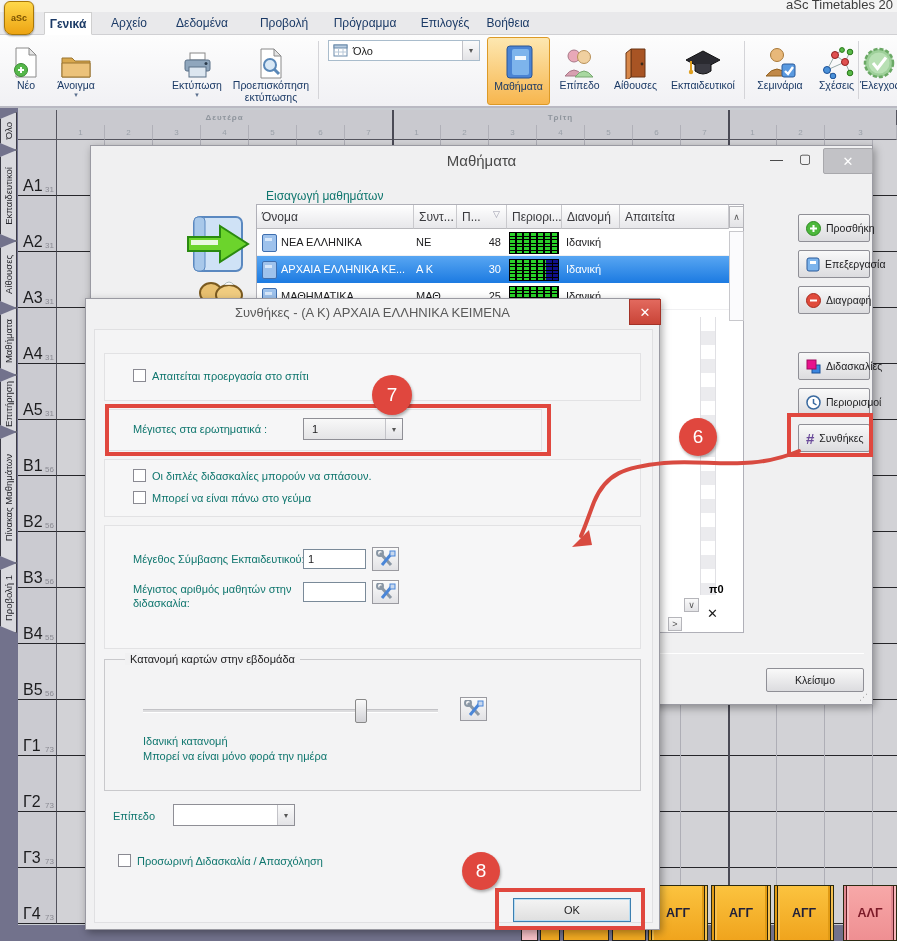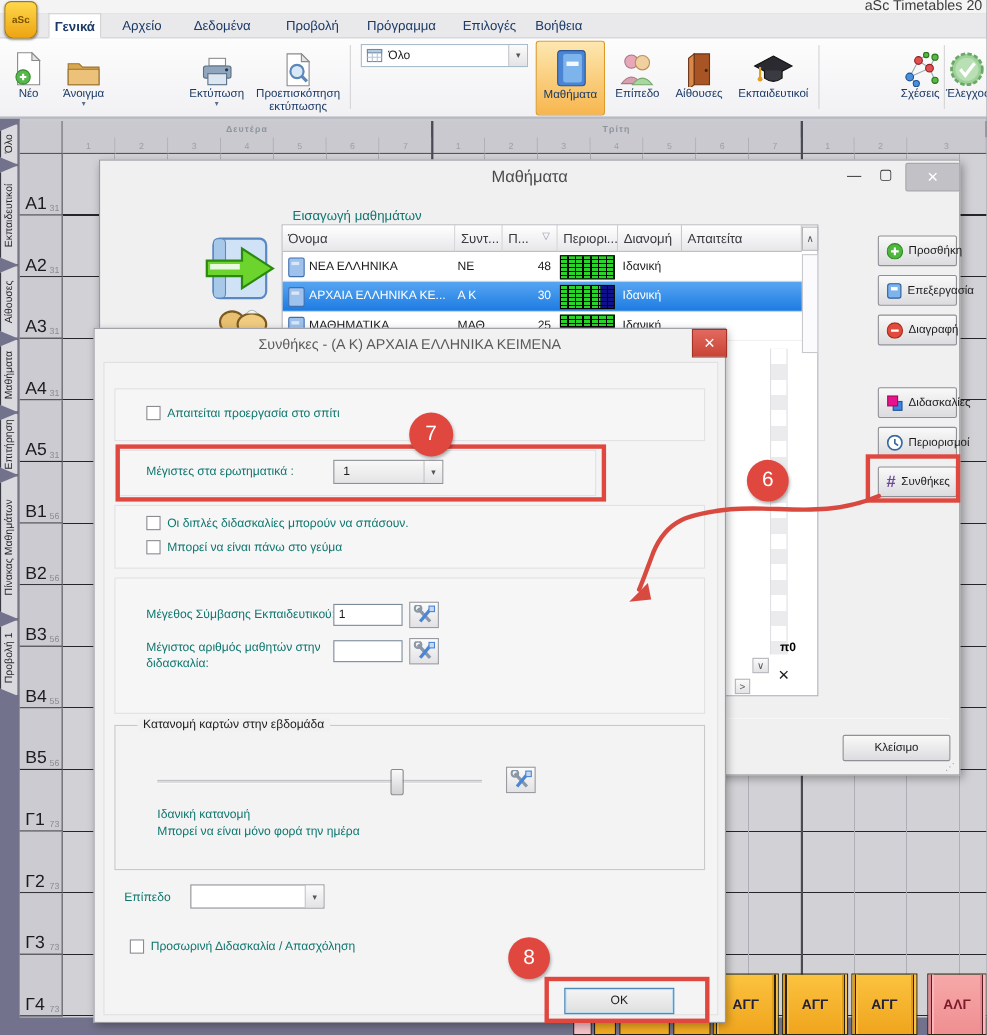--- a/index.html
+++ b/index.html
@@ -216,20 +216,31 @@
         <svg width="36" height="30" viewBox="0 0 36 30">
             <polygon points="18,2 35,11 18,20 1,11" fill="#2a2a30" stroke="#111"></polygon>
             <path d="M10 15 v7 q8 6 16 0 v-7" fill="#3a3a42" stroke="#111"></path>
             <path d="M6 12 v9" stroke="#e0a020" stroke-width="2"></path>
             <circle cx="6" cy="23" r="2.2" fill="#e0a020"></circle>
           </svg>
       </div>
       <div class="tlabel">Εκπαιδευτικοί</div>
     </div>
     <div class="abs tsep" style="left:744px;"></div>
+    <div class="abs titem" style="left:748px;width:64px;">
+      <div class="ticon">
+        <svg width="32" height="32" viewBox="0 0 32 32">
+            <circle cx="13" cy="8" r="6.5" fill="#e8b87a" stroke="#a87838"></circle>
+            <path d="M2 29 q11 -14 22 0 z" fill="#c08848" stroke="#906020"></path>
+            <rect x="18" y="17" width="13" height="13" rx="2" fill="#5a9ae0" stroke="#2a5a9a"></rect>
+            <path d="M21 24 l3 3 l5 -7" stroke="#fff" stroke-width="2.4" fill="none"></path>
+          </svg>
+      </div>
+      <div class="tlabel">Σεμινάρια</div>
+    </div>
     <div class="abs titem" style="left:813px;width:47px;">
       <div class="ticon">
         <svg width="34" height="32" viewBox="0 0 34 32">
             <path d="M7 23 L15 8 L25 15 L7 23 M25 15 L30 5 M25 15 L30 26 M7 23 L13 29 M15 8 L22 3" stroke="#9aa" fill="none"></path>
             <circle cx="15" cy="8" r="3.5" fill="#e05050" stroke="#902020"></circle>
             <circle cx="25" cy="15" r="3.5" fill="#e05050" stroke="#902020"></circle>
             <circle cx="7" cy="23" r="3.5" fill="#4a90d8" stroke="#1a5098"></circle>
             <circle cx="13" cy="29" r="2.8" fill="#4a90d8" stroke="#1a5098"></circle>
             <circle cx="30" cy="5" r="2.8" fill="#58b848" stroke="#287818"></circle>
             <circle cx="30" cy="26" r="2.8" fill="#58b848" stroke="#287818"></circle>
@@ -576,21 +587,21 @@
 
     <div class="abs lbl" style="left:27px;top:511px;">Επίπεδο</div>
     <div class="abs wcombo" style="left:87px;top:505px;width:122px;height:22px;background:#fff;">
       <span style="margin-left:6px;"></span>
       <span class="combobtn">▾</span>
     </div>
 
     <div class="abs cb" style="left:32px;top:555px;"></div>
     <div class="abs lbl" style="left:51px;top:556px;">Προσωρινή Διδασκαλία / Απασχόληση</div>
 
-    <div class="abs okbtn" style="left:427px;top:599px;width:100px;height:24px;text-align:center;">
+    <div class="abs okbtn" style="left:427px;top:599px;width:118px;height:24px;text-align:center;">
       <span>OK</span>
     </div>
   </div>
 
   <div class="abs redbox" style="left:787px;top:413px;width:86px;height:44px;"></div>
   <div class="abs redbox" style="left:105px;top:404px;width:446px;height:52px;"></div>
   <div class="abs redbox" style="left:495px;top:888px;width:150px;height:42px;"></div>
   <div class="abs redcircle" style="left:679px;top:418px;width:38px;height:38px;">
       <span>6</span>
     </div>

